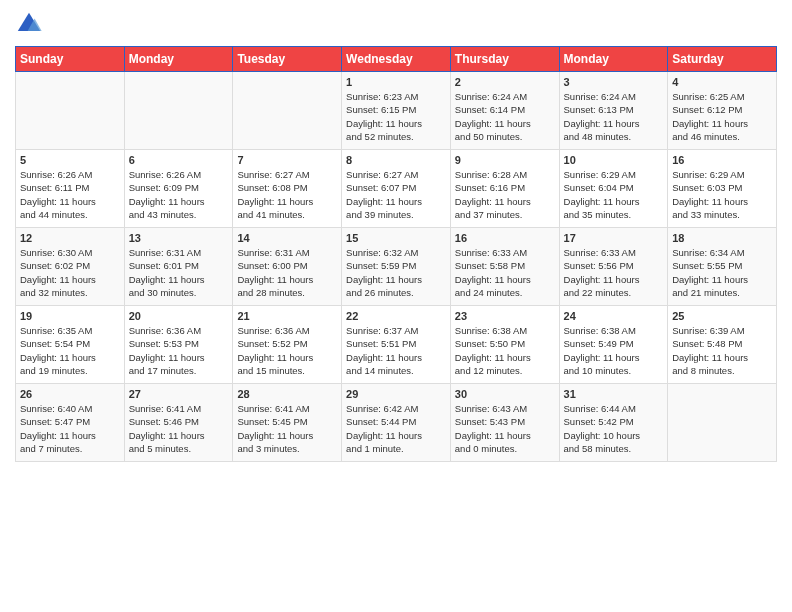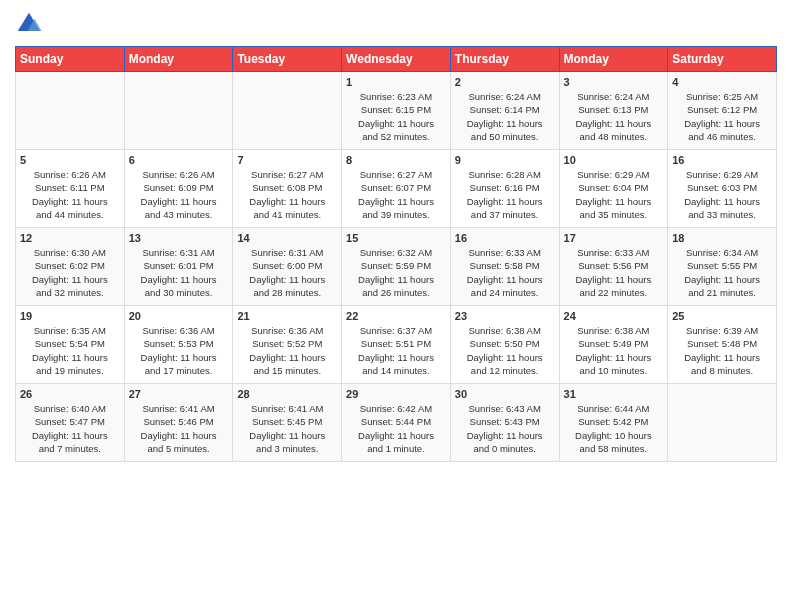--- a/index.html
+++ b/index.html
@@ -82,21 +82,20 @@
       height: 78px;
     }
     .day-num {
       font-size: 11px;
       font-weight: bold;
       margin-bottom: 2px;
       display: block;
     }
     .day-info {
       line-height: 1.4;
-      text-align: center;
     }
   </style>
 </head>
 <body>
 
 <div class="container">
   <div class="header">
     <div class="logo">
       <svg class="logo-icon" viewBox="0 0 40 40">
         <polygon points="20,4 36,30 4,30" fill="#2c5fc3"></polygon>

